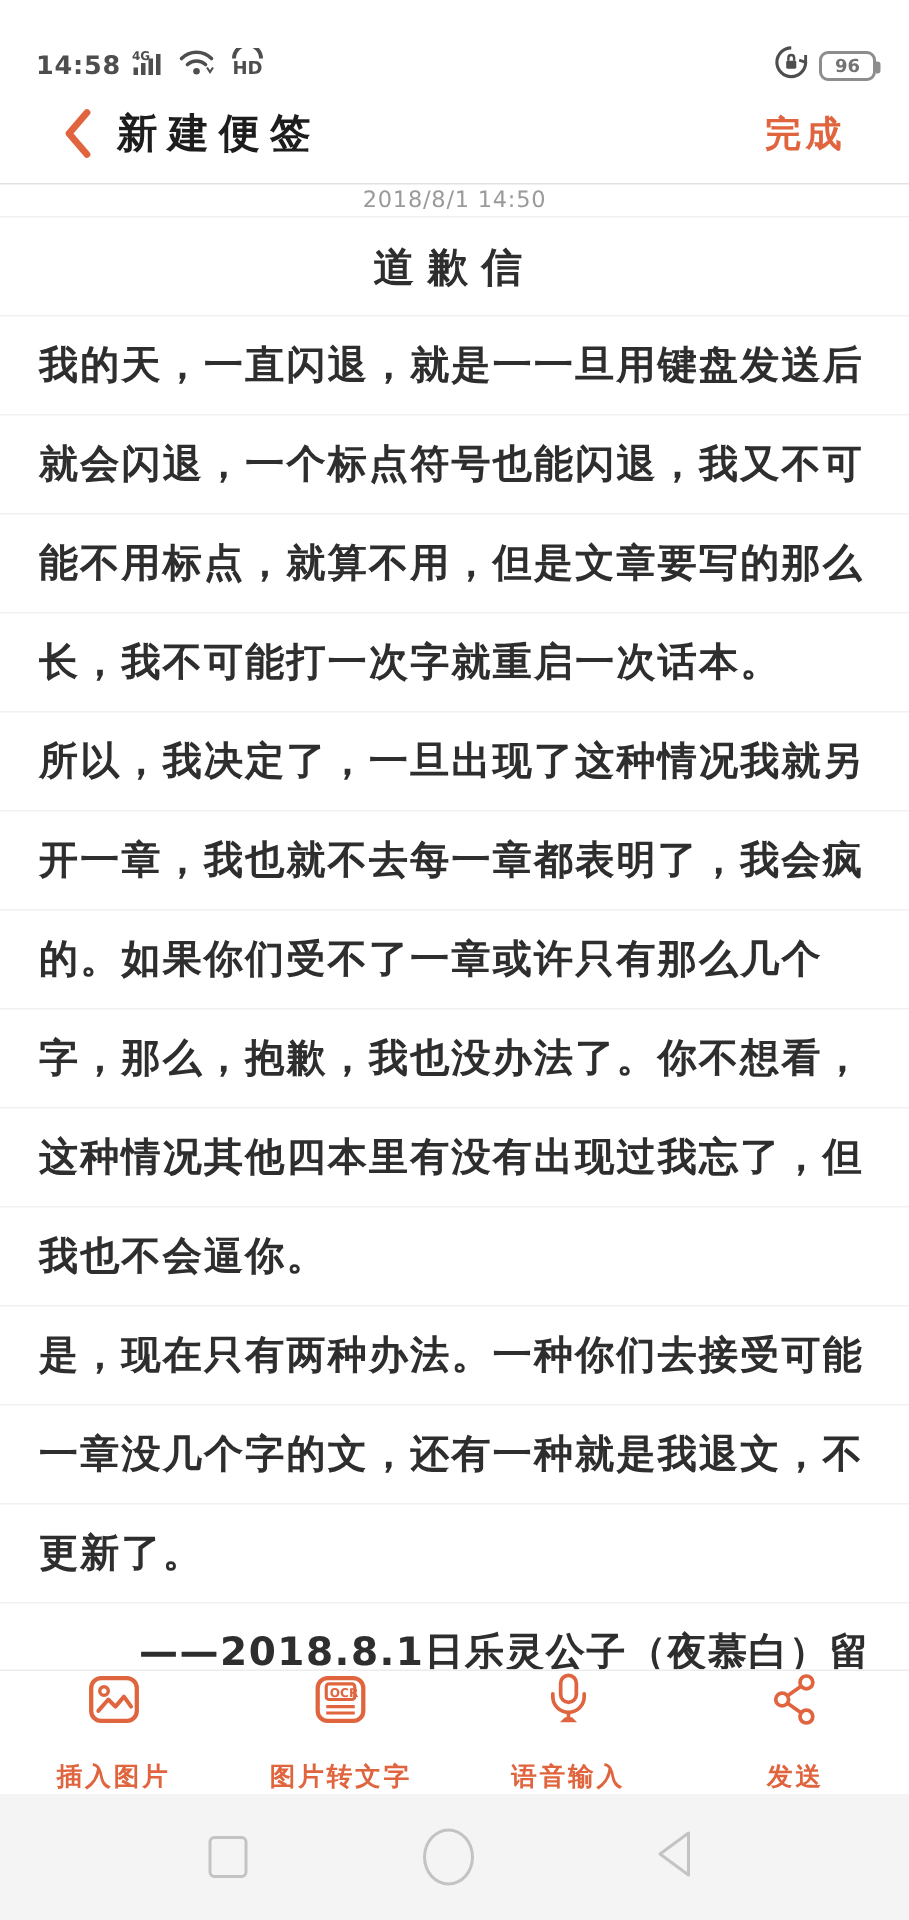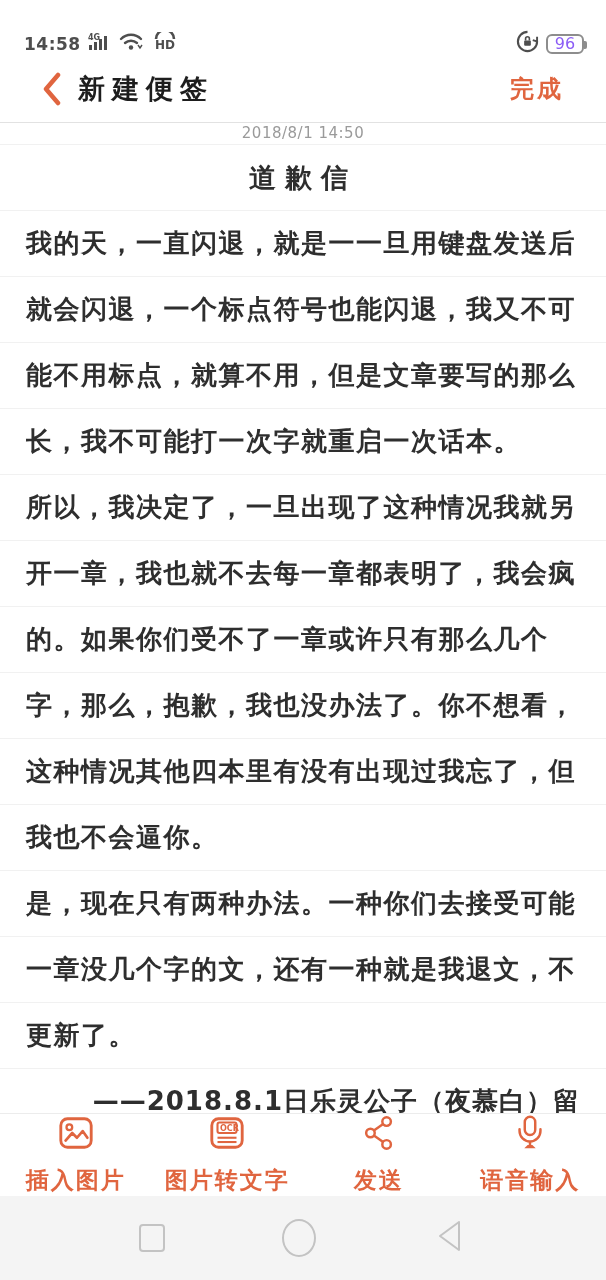--- a/index.html
+++ b/index.html
@@ -8,21 +8,21 @@
   .screen { position:relative; width:606px; height:1280px; background:#fff; }
 
   
   .status-bar { position:absolute; top:0; left:0; right:0; height:55px;
     display:flex; align-items:center; justify-content:space-between;
     padding:6px 22px 0 24px; background:#fff; z-index:10;margin-top:13px; }
   .sb-left, .sb-right { display:flex; align-items:center; gap:7px; }
   .sb-time { font-size:17px; color:#4e4e4e; font-weight:bold; letter-spacing:.5px; }
   .battery { position:relative; width:38px; height:20px; border:2px solid #8d8d8d;
     border-radius:6px; display:flex; align-items:center; justify-content:center; }
-  .battery-num { font-size:16px; font-weight:normal; color:#8b5cf6; }
+  .battery-num { font-size:12px; font-weight:bold; color:#737373; }
   .battery-nub { position:absolute; right:-5px; top:5px; width:3px; height:8px;
     background:#8d8d8d; border-radius:0 2px 2px 0; }
 
   
   .header { position:absolute; top:55px; left:0; right:0; height:68px;
     background:#fff; border-bottom:1px solid #e2e2e2; z-index:9;
     display:flex; align-items:center; padding:0 42px; }
   .back-btn { display:flex; align-items:center; margin-right:16px; cursor:pointer; }
   .header-title { font-size:27px; color:#1d1d1d; font-weight:bold; letter-spacing:7px; }
   .done-btn { margin-left:auto; font-size:24px; font-weight:bold; color:#e0653f;
@@ -40,21 +40,21 @@
   .text-row { height:66px; display:flex; align-items:center; padding:0 26px;
     font-size:26px; color:#2e2e2e; font-weight:bold; letter-spacing:1.5px;
     white-space:nowrap; }
   .sig-row { justify-content:flex-end; letter-spacing:1px; }
 
   
   .toolbar { position:absolute; top:1113px; left:0; right:0; height:83px;
     background:#fff; border-top:1px solid #ececec; display:flex; z-index:8; }
   .tool-item { flex:1; display:flex; flex-direction:column; align-items:center;
     justify-content:space-between; gap:5px; cursor:pointer; }
-  .tool-label { font-size:23px; color:#e0653f; font-weight:bold; letter-spacing:2px; }
+  .tool-label { font-size:17px; color:#e0653f; font-weight:bold; letter-spacing:2px; }
 
   
   .nav-bar { position:absolute; top:1196px; left:0; right:0; height:84px;
     background:#f4f4f4; display:flex; align-items:center;
     justify-content:space-around; padding:0 80px; }
   .nav-square { width:26px; height:28px; border:2px solid #c3c3c3; border-radius:4px; }
   .nav-circle { width:34px; height:38px; border:2px solid #c3c3c3; border-radius:50%; }
 </style>
 </head>
 <body>
@@ -157,40 +157,40 @@
           <line x1="10" y1="25" x2="30" y2="25" stroke="#e0653f" stroke-width="2.2"></line>
           <line x1="10" y1="29.5" x2="30" y2="29.5" stroke="#e0653f" stroke-width="2.2"></line>
         </svg>
       </span>
       <span class="tool-label">图片转文字</span>
     </div>
 
     <div class="tool-item">
       <span>
         <svg width="40" height="38" viewBox="0 0 40 40">
+          <rect x="14.5" y="3" width="11" height="19" rx="5.5" fill="none" stroke="#e0653f" stroke-width="2.6"></rect>
+          <path d="M9 16 v2 a11 11 0 0 0 22 0 v-2" fill="none" stroke="#e0653f" stroke-width="2.6" stroke-linecap="round"></path>
+          <line x1="20" y1="29.5" x2="20" y2="33" stroke="#e0653f" stroke-width="2.6"></line>
+          <path d="M14 36 h12 l-3.5 -3.5 h-5 z" fill="#e0653f"></path>
+        </svg>
+      </span>
+      <span class="tool-label">语音输入</span>
+    </div>
+
+    <div class="tool-item">
+      <span>
+        <svg width="40" height="38" viewBox="0 0 40 40">
           <circle cx="28" cy="8" r="4.5" fill="none" stroke="#e0653f" stroke-width="2.6"></circle>
           <circle cx="11" cy="20" r="4.5" fill="none" stroke="#e0653f" stroke-width="2.6"></circle>
           <circle cx="28" cy="32" r="4.5" fill="none" stroke="#e0653f" stroke-width="2.6"></circle>
           <line x1="15" y1="17.2" x2="24" y2="10.8" stroke="#e0653f" stroke-width="2.6"></line>
           <line x1="15" y1="22.8" x2="24" y2="29.2" stroke="#e0653f" stroke-width="2.6"></line>
         </svg>
       </span>
       <span class="tool-label">发送</span>
-    </div>
-
-    <div class="tool-item">
-      <span>
-        <svg width="40" height="38" viewBox="0 0 40 40">
-          <rect x="14.5" y="3" width="11" height="19" rx="5.5" fill="none" stroke="#e0653f" stroke-width="2.6"></rect>
-          <path d="M9 16 v2 a11 11 0 0 0 22 0 v-2" fill="none" stroke="#e0653f" stroke-width="2.6" stroke-linecap="round"></path>
-          <line x1="20" y1="29.5" x2="20" y2="33" stroke="#e0653f" stroke-width="2.6"></line>
-          <path d="M14 36 h12 l-3.5 -3.5 h-5 z" fill="#e0653f"></path>
-        </svg>
-      </span>
-      <span class="tool-label">语音输入</span>
     </div>
   </div>
 
   <div class="nav-bar">
     <span class="nav-square"></span>
     <span class="nav-circle"></span>
     <span>
       <svg width="34" height="38" viewBox="0 0 34 38">
         <path d="M26 5 L7 19 L26 33 Z" fill="none" stroke="#c3c3c3" stroke-width="2" stroke-linejoin="round"></path>
       </svg>

